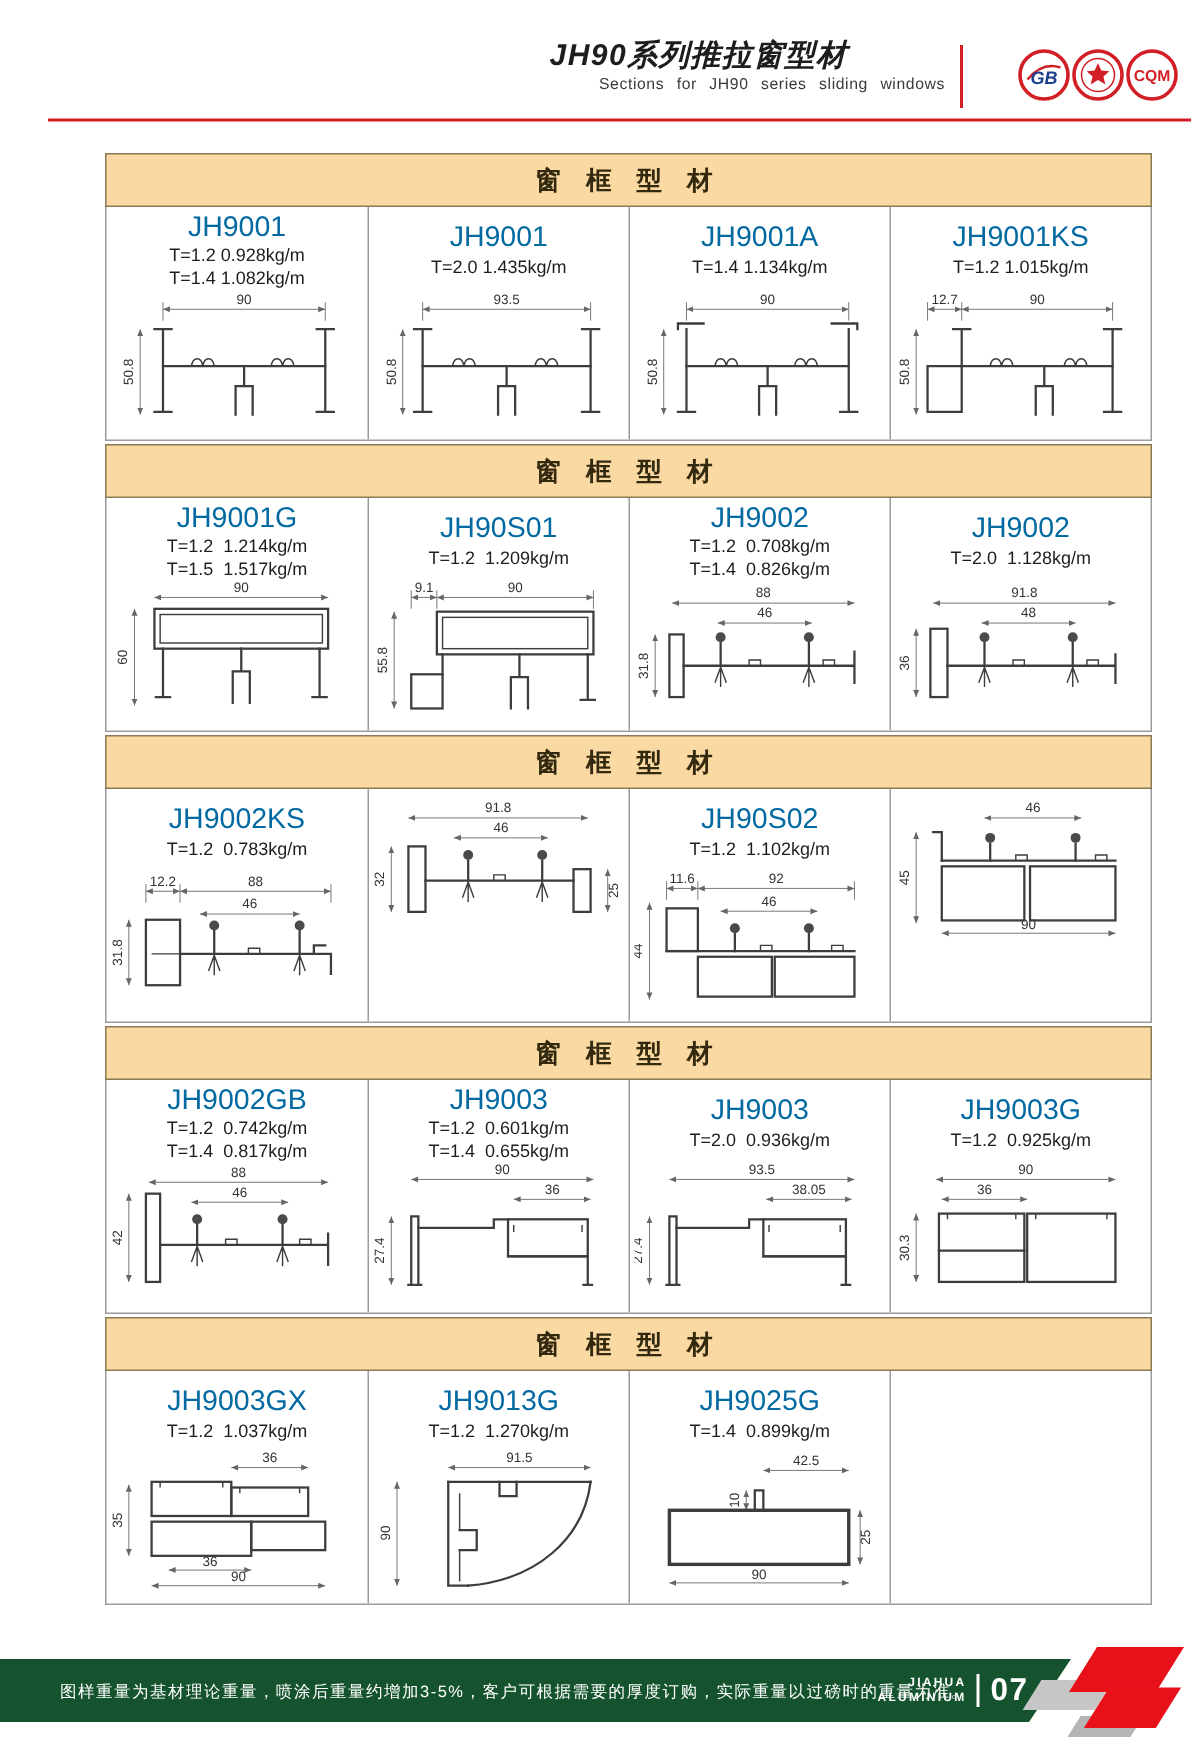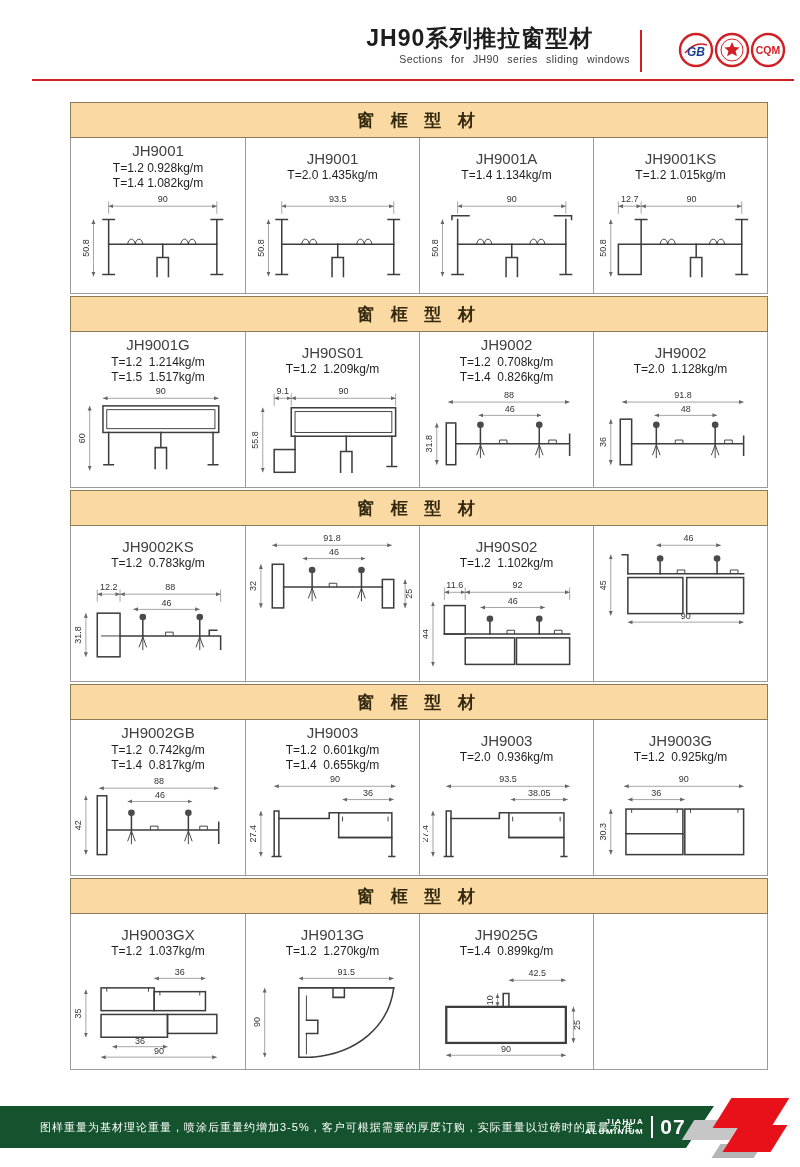--- a/index.html
+++ b/index.html
@@ -1,36 +1,36 @@
 <!DOCTYPE html>
 <html><head>
 <meta charset="utf-8">
 <style>
   html,body{margin:0;padding:0;background:#fff;}
   body{width:800px;height:1167px;position:relative;overflow:hidden;
        font-family:"Liberation Sans",sans-serif;color:#222;}
   
   .hdr-titles{position:absolute;top:26px;right:170px;text-align:left;}
-  .title-zh{font-size:23px;font-weight:bold;color:#1d1d1d;letter-spacing:1px;line-height:1.1;}
+  .title-zh{font-size:20px;font-weight:bold;color:#1d1d1d;letter-spacing:1px;line-height:1.1;font-style:italic;}
   .title-en{font-size:10.5px;color:#3a3a3a;letter-spacing:.4px;word-spacing:5px;margin-top:2px;margin-left:33px;}
   .hdr-vline{position:absolute;top:30px;right:158px;width:2px;height:42px;background:#d21f25;}
   .logos{position:absolute;top:32px;right:14px;display:flex;}
   .logo{width:36px;height:36px;}
   .redline{position:absolute;top:79px;left:32px;right:6px;height:2px;background:#d21f25;}
   
   .content{position:absolute;top:102px;left:32px;width:736px;}
   .section{margin-bottom:2px;padding-left:38px;}
   .band{height:36px;background:#fbd9a2;border:1px solid #8a7a55;box-sizing:border-box;
         display:flex;align-items:center;justify-content:center;
         font-size:17px;font-weight:bold;color:#33290f;letter-spacing:6px;}
   .cells{display:grid;grid-template-columns:repeat(4,1fr);border:1px solid #9b9b9b;border-top:none;height:155px;overflow:hidden;background:#fff;}
   .cell{border-left:1px solid #9b9b9b;text-align:center;padding-top:5px;box-sizing:border-box;overflow:hidden;}
   .cell:first-child{border-left:none;}
   .chead{height:47px;display:flex;flex-direction:column;justify-content:center;}
-  .pname{font-size:15px;line-height:1.25;color:#404040;}
+  .pname{font-size:19px;line-height:1.25;color:#0369a1;}
   .spec{font-size:12px;line-height:1.25;color:#1e1e1e;white-space:pre;}
   .spec:empty{display:none;}
   .drw{display:block;margin:1px auto 0;}
   .p{fill:none;stroke:#3d3d3d;stroke-width:1.6;stroke-linecap:square;}
   .pb{fill:none;stroke:#3d3d3d;stroke-width:2.4;stroke-linecap:square;}
   .p2{fill:none;stroke:#3d3d3d;stroke-width:1;}
   .d{stroke:#777;stroke-width:.7;fill:none;}
   .dt{font:9.5px "Liberation Sans",sans-serif;fill:#333;text-anchor:middle;}
   .b{fill:#4a4a4a;stroke:none;}
   

